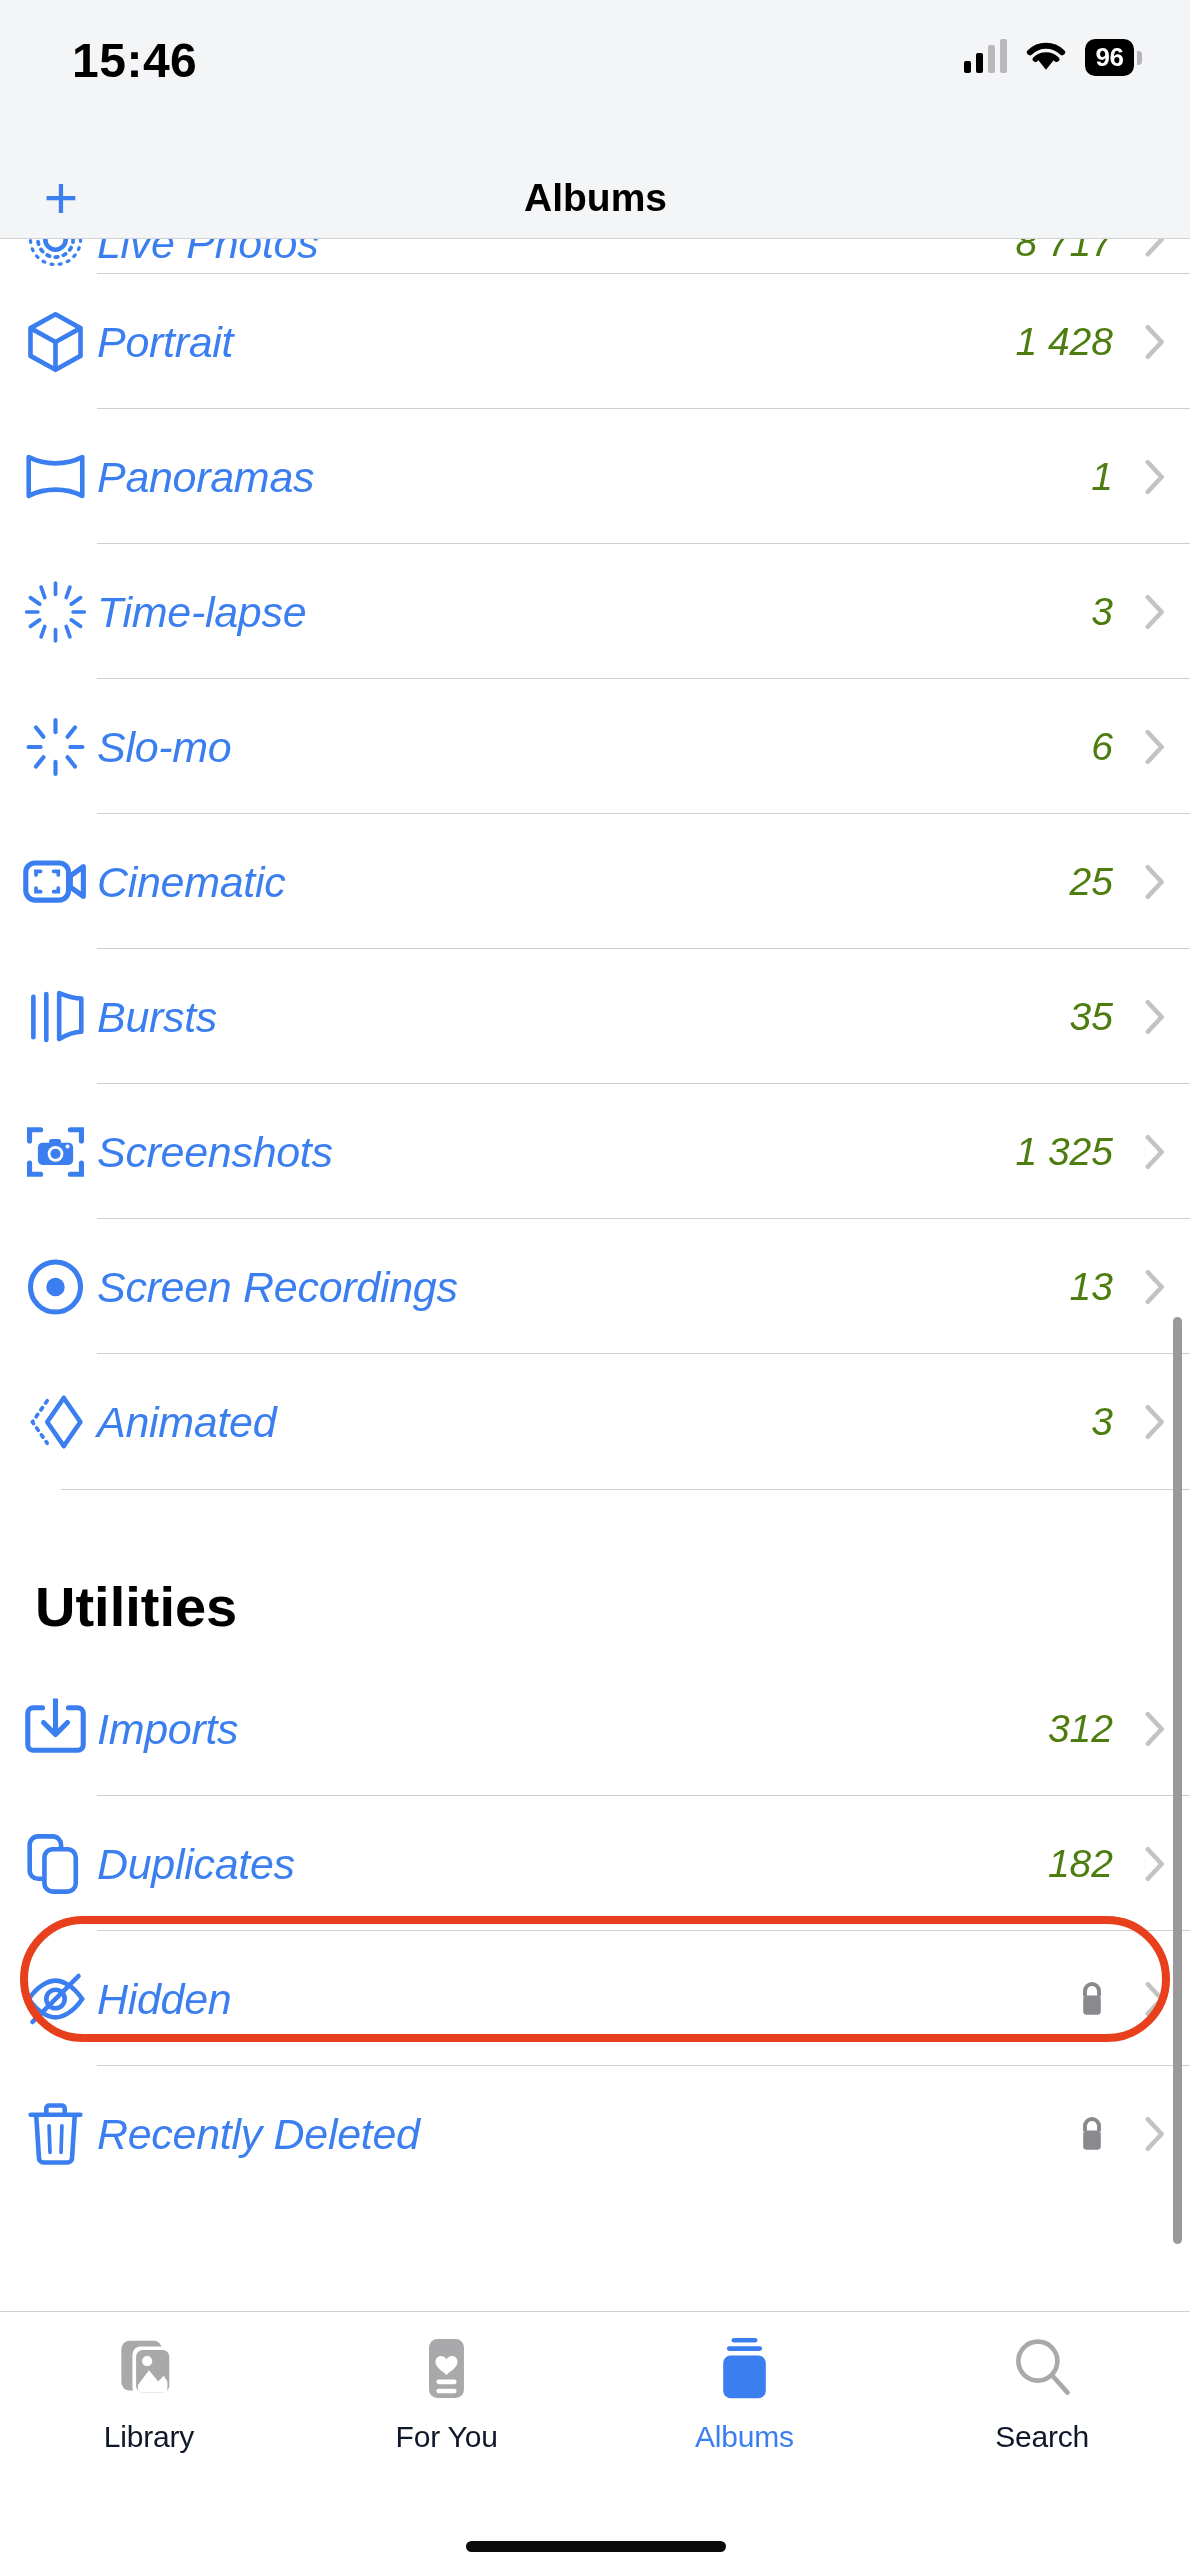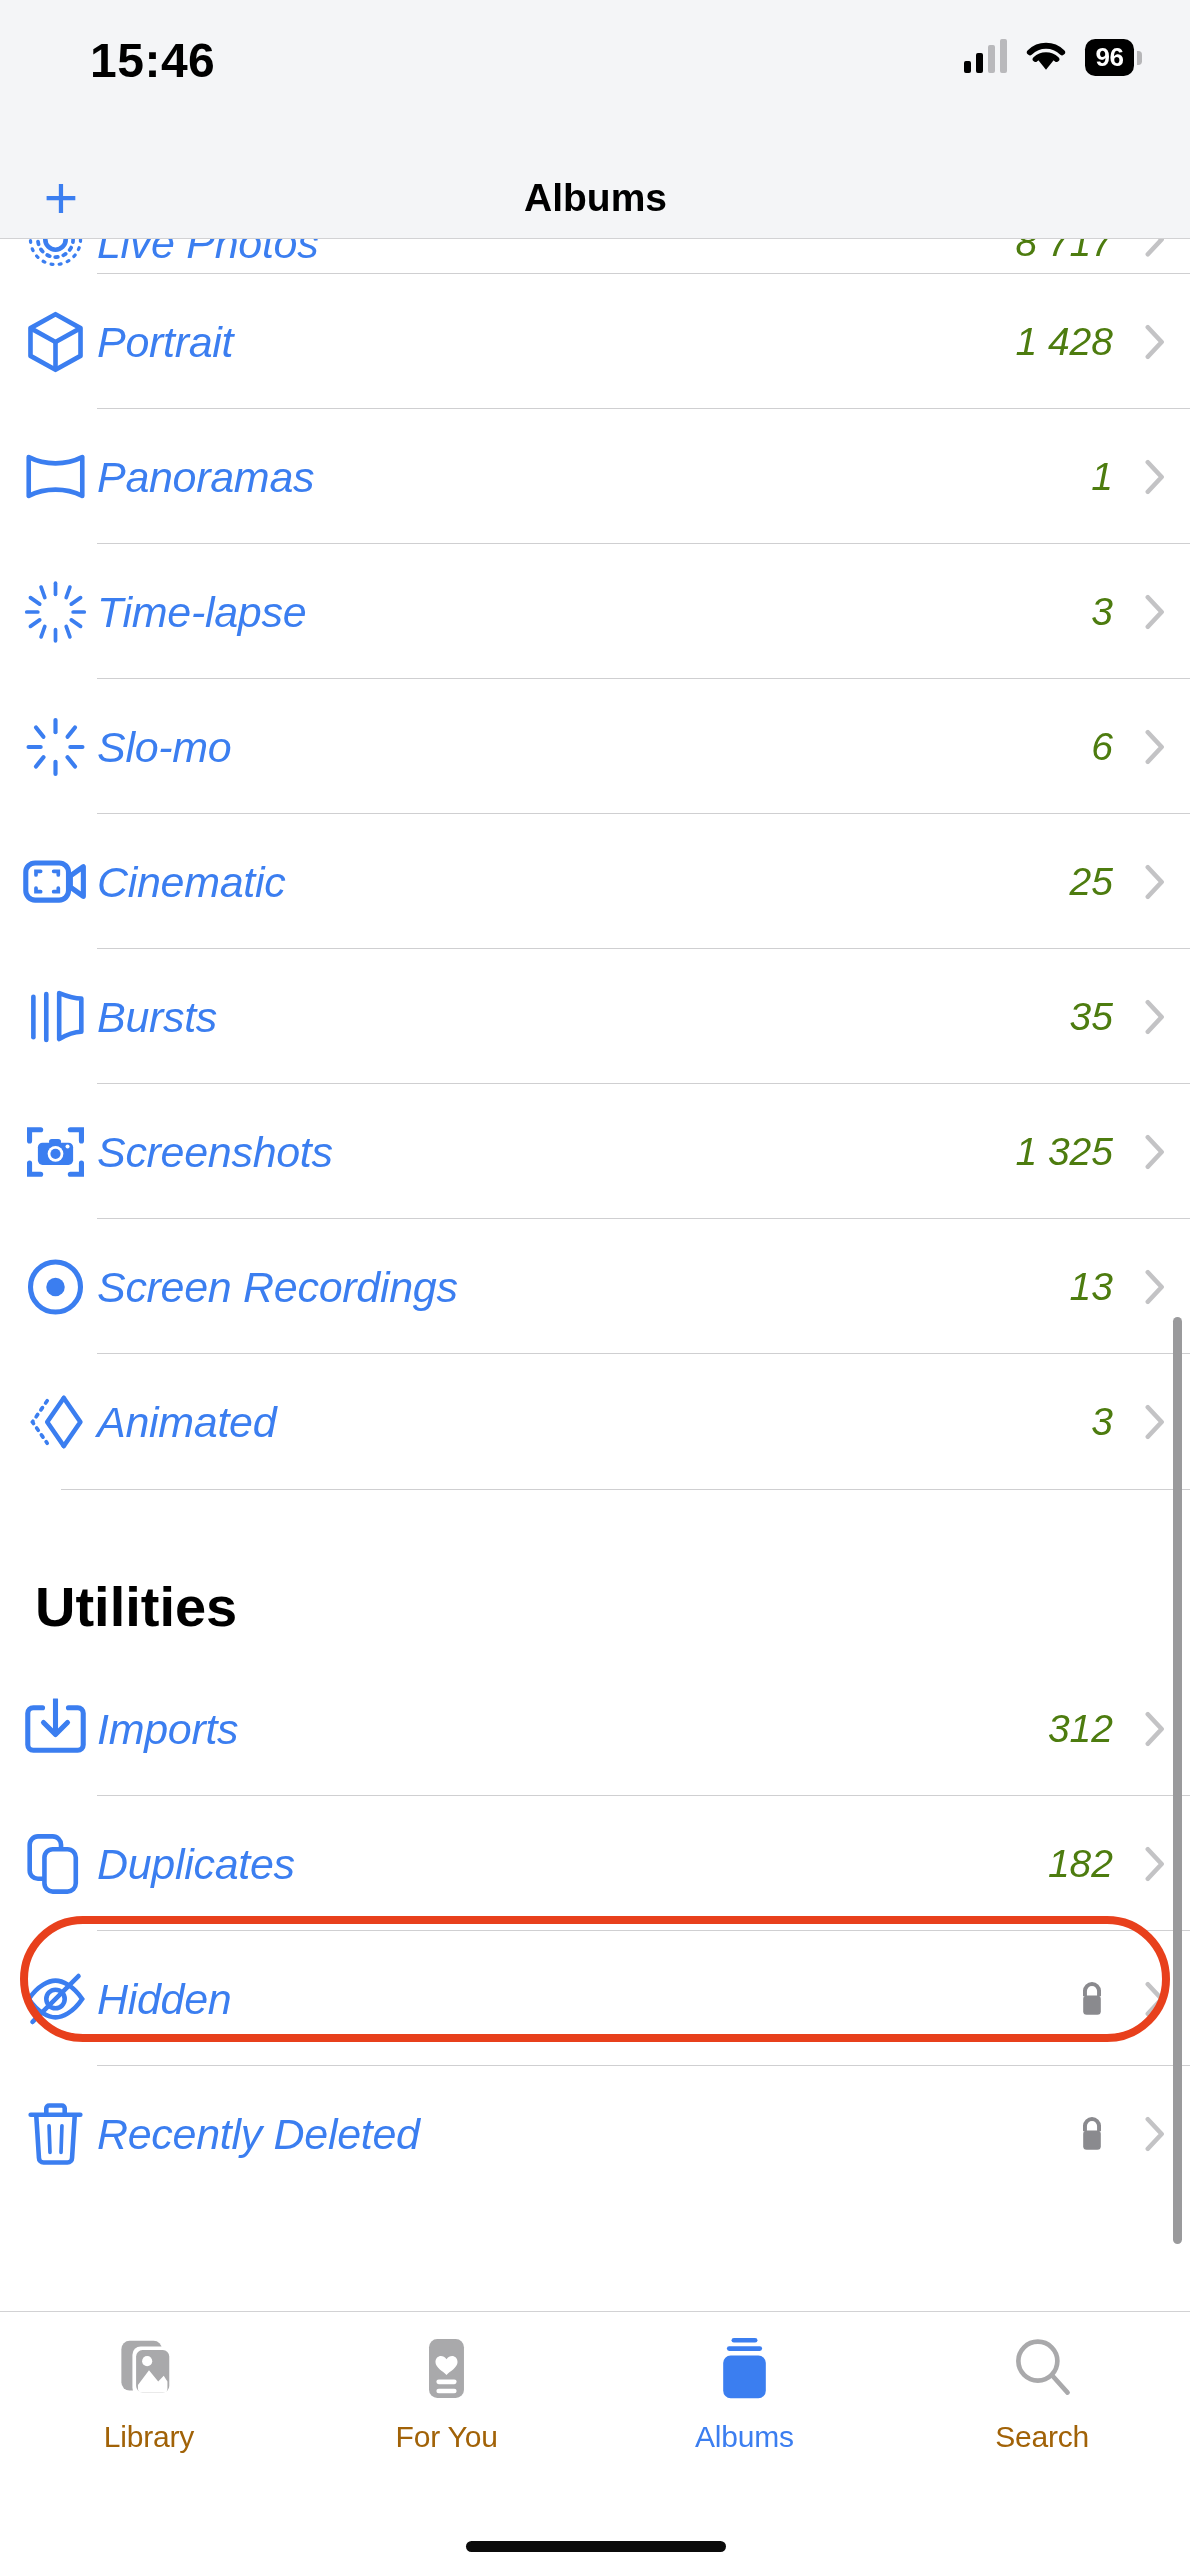--- a/index.html
+++ b/index.html
@@ -13,21 +13,20 @@
 
   
   #statusbar {
     position:absolute; top:0; left:0; width:1191px; height:156px;
     background:#f4f5f7;
   }
   #status-time {
     position:absolute; left:72px; top:33px;
     font-size:48px; font-weight:bold; color:#000;
     letter-spacing:0.5px;
-    margin-left:18px;
   }
   #status-right {
     position:absolute; right:57px; top:33px;
     display:flex; align-items:center; gap:15px; height:48px;
   }
   .sig-bars { display:flex; align-items:flex-end; gap:4.6px; height:32px; }
   .sig-bars i { display:block; width:7.4px; background:#000; border-radius:1.9px; }
   .sig-bars i:nth-child(1){ height:12px; }
   .sig-bars i:nth-child(2){ height:20.4px; }
   .sig-bars i:nth-child(3){ height:28px; background:#b9b9bc; }
@@ -132,21 +131,21 @@
     position:absolute; left:0; bottom:0; width:1191px; height:265px;
     background:#fff;
     border-top:0.9px solid #d2d2d4;
     display:flex; align-items:flex-start;
   }
   .tab {
     flex:1; height:176px; padding-top:18.5px;
     display:flex; flex-direction:column; align-items:center; gap:13px;
   }
   .tab .tab-ico { height:76px; display:flex; align-items:center; justify-content:center; }
-  .tab .tab-label { font-size:30px; color:#a16207; letter-spacing:-0.2px; }
+  .tab .tab-label { font-size:30px; color:#0f172a; letter-spacing:-0.2px; }
   .tab.active .tab-label { color:#3b7ef0; }
   #home-indicator {
     position:absolute; left:50%; transform:translateX(-50%); bottom:24px;
     width:260px; height:11px; border-radius:5.6px; background:#0b0b0b;
   }
 </style>
 </head>
 <body>
 
 <div id="screen">

